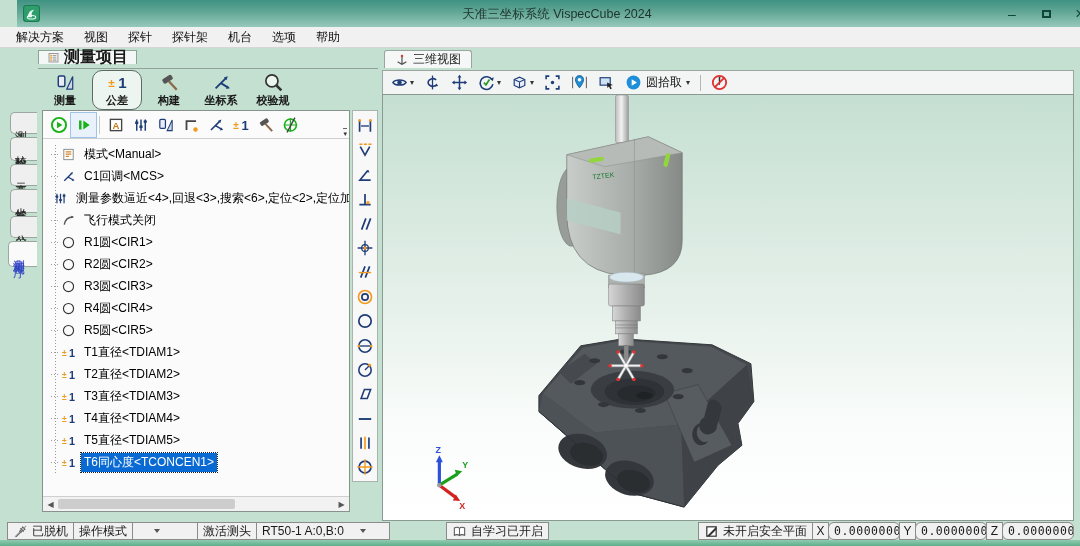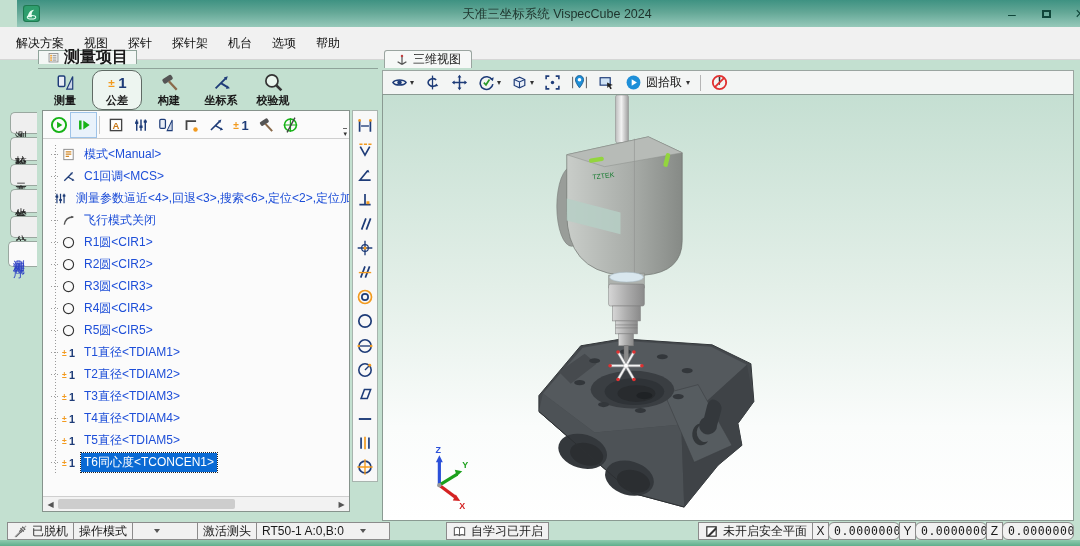--- a/index.html
+++ b/index.html
@@ -12,21 +12,21 @@
     background:linear-gradient(180deg,#3e9282 0%,#63a796 45%,#96c9ba 100%); }
   .appicon { position:absolute; left:6px; top:5px; width:17px; height:17px; }
   .appicon svg { width:100%; height:100%; }
   .wintitle { position:absolute; left:50%; top:6px; transform:translateX(-50%);
     color:#1d332c; font-size:12.5px; white-space:nowrap; }
   .winbtns { position:absolute; right:8px; top:0; height:27px; display:flex; align-items:center; gap:16px; color:#10463a; }
   .winbtn { width:18px; height:18px; display:flex; align-items:center; justify-content:center; cursor:default; font-size:14px; }
   .maxbox { width:9px; height:8px; border:2px solid #10463a; }
 
   
-  .menubar { position:absolute; left:0; top:27px; width:1080px; height:33px; background:#f1f1f1;
+  .menubar { position:absolute; left:0; top:27px; width:1080px; height:21px; background:#f1f1f1;
     border-bottom:1px solid #d6d6d6; display:flex; align-items:center; padding-left:6px; }
   .menu-item { padding:2px 10px; font-size:12px; color:#111; }
 
   
   .side-tabs { position:absolute; left:8px; top:112px; width:29px; display:flex; flex-direction:column; gap:3px; }
   .side-tab { writing-mode:vertical-lr; text-orientation:upright; letter-spacing:2px;
     background:#efefef; border:1px solid #9aa8a0; border-right:none; border-radius:5px 0 0 5px;
     padding:8px 1px; font-size:12px; color:#222; text-align:center; align-self:flex-end; width:27px; }
   .side-tab.sel { background:#fafafa; color:#2b3fc4; width:29px; }
 
@@ -51,21 +51,21 @@
   .tbtn .icon { width:18px; height:18px; }
   .tsep { width:1px; height:18px; background:#c9c9c9; margin:0 3px; }
   .tb-dd { position:absolute; right:2px; bottom:1px; font-size:7px; color:#333; border-top:1px solid #666; line-height:7px; padding-top:1px; }
   .tree { position:relative; height:344px; overflow:hidden; padding-top:4px; }
   .tree::before { content:""; position:absolute; left:12px; top:6px; height:330px; width:1px;
     background:repeating-linear-gradient(180deg,#9a9a9a 0 1px,transparent 1px 3px); }
   .trow { position:relative; display:flex; align-items:center; height:22px; padding-left:8px; white-space:nowrap; }
   .trow::before { content:""; width:8px; height:1px; margin-right:2px;
     background:repeating-linear-gradient(90deg,#9a9a9a 0 1px,transparent 1px 3px); }
   .trow .icon { width:15px; height:15px; margin-right:5px; flex:0 0 auto; }
-  .tlabel { padding:1px 3px; font-size:12px; color:#1d4ed8; }
+  .tlabel { padding:1px 3px; font-size:12px; color:#000000; }
   .tlabel.sel { background:#0a6ad4; color:#fff; outline:1px dotted #222; }
   .hscroll { position:absolute; left:0; right:0; bottom:0; height:15px; background:#f2f2f2; border-top:1px solid #cfcfcf;
     display:flex; align-items:center; }
   .harrow { width:15px; height:14px; display:flex; align-items:center; justify-content:center; font-size:8px; color:#555; }
   .hthumb { height:10px; width:58%; background:#cdcdcd; border-radius:2px; }
   .hspacer { flex:1; }
 
   
   .tol-bar { position:absolute; left:352px; top:110px; width:26px; height:372px; background:#f8f8f8;
     border:1px solid #a8b4ae; display:flex; flex-direction:column; align-items:center; padding-top:4px; gap:2.4px; }

